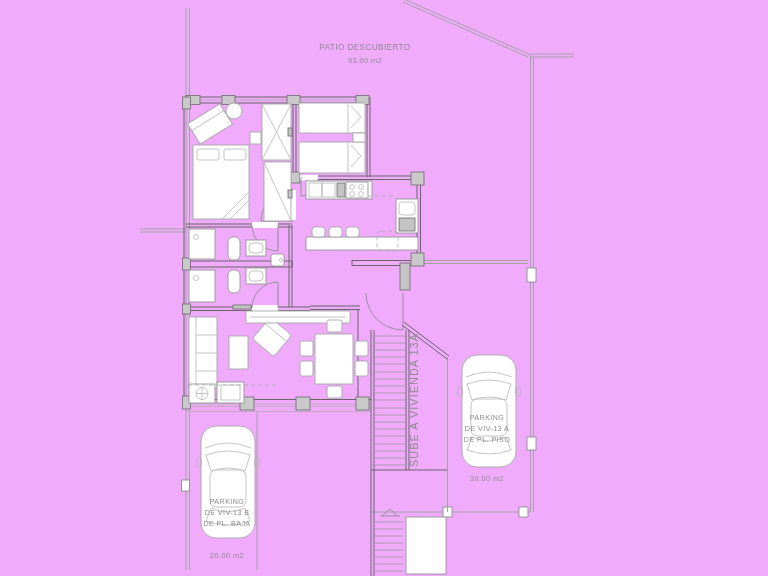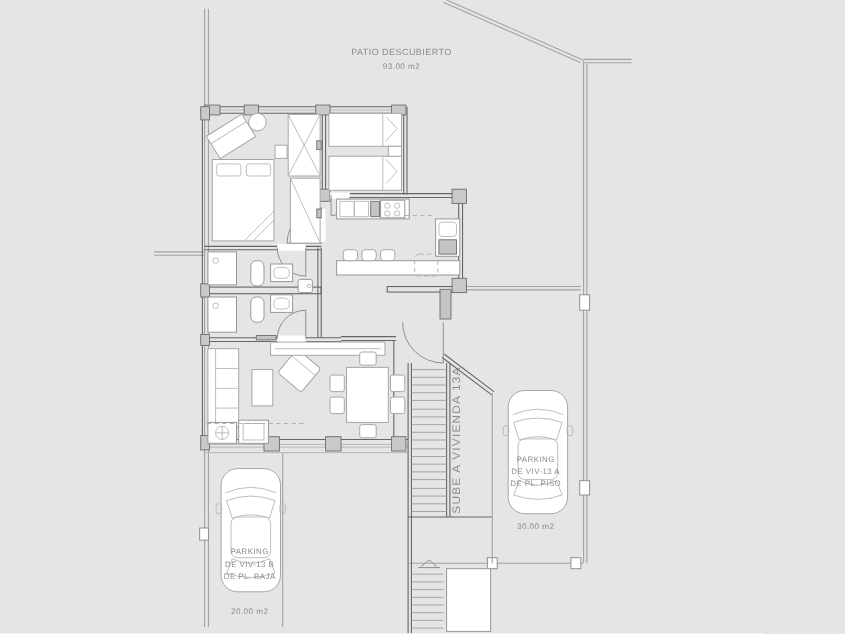--- a/index.html
+++ b/index.html
@@ -1,16 +1,16 @@
 <!DOCTYPE html>
 <html><head>
 <meta charset="utf-8">
 <style>
   html,body{margin:0;padding:0;background:#ffffff;width:768px;height:576px;overflow:hidden;}
-  .canvas{position:relative;width:768px;height:576px;background:#e5e5e5;font-family:"Liberation Sans",sans-serif;}
+  .canvas{position:relative;width:768px;height:576px;background:#f0abfc;font-family:"Liberation Sans",sans-serif;}
   svg{display:block;}
   svg text{fill:#8c8c8c;font-family:"Liberation Sans",sans-serif;letter-spacing:.4px;}
   .t-patio{font-size:8.2px;}
   .t-area{font-size:7.4px;}
   .t-park{font-size:7.2px;}
   .t-stair{font-size:10px;letter-spacing:1px;}
   .bnd{stroke:#a3a3a3;stroke-width:1;fill:none;}
   .wall{stroke:#666666;stroke-width:1;fill:none;}
   .wallthin{stroke:#aaaaaa;stroke-width:.7;fill:none;}
   .col{fill:#c9c9c9;stroke:#6a6a6a;stroke-width:.8;}

